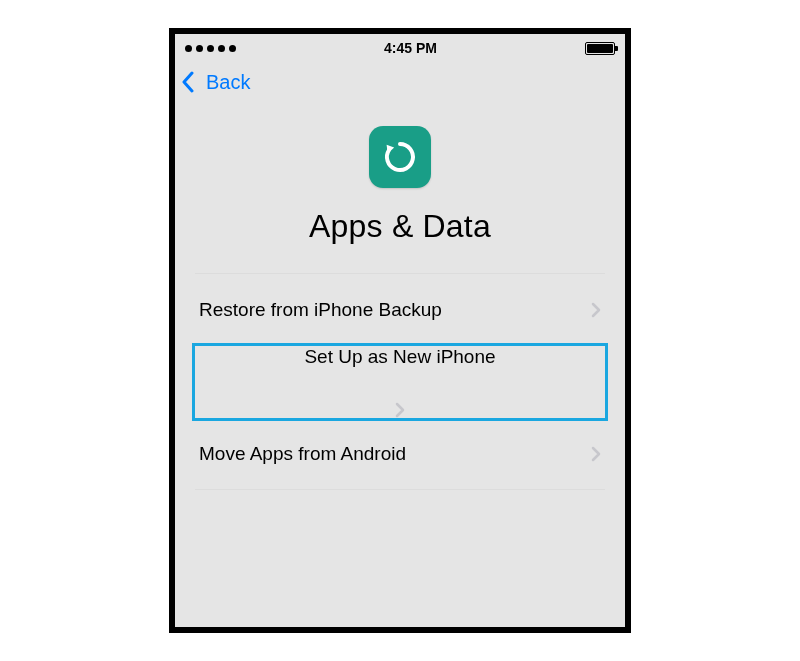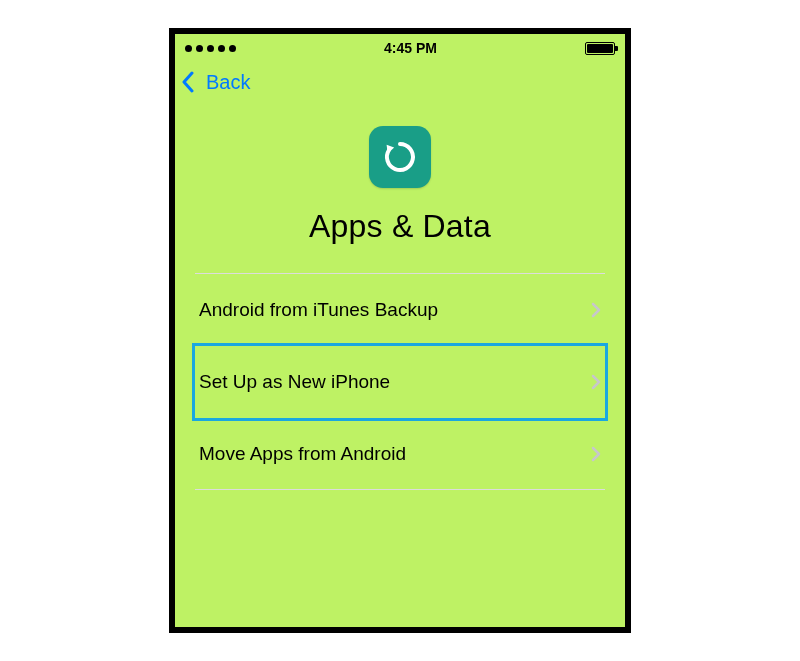--- a/index.html
+++ b/index.html
@@ -2,21 +2,21 @@
 <html><head>
 <meta charset="utf-8">
 <style>
   * { box-sizing: border-box; margin: 0; padding: 0; }
   html, body { width: 800px; height: 661px; background: #fff; font-family: -apple-system, "Helvetica Neue", Helvetica, Arial, sans-serif; }
   .stage { width: 800px; height: 661px; display: flex; align-items: center; justify-content: center; }
   .phone-frame {
     width: 462px;
     height: 605px;
     border: 6px solid #000;
-    background: #bef264;
+    background: #e5e5e5;
     position: relative;
     overflow: hidden;
   }
   
   .status-bar {
     height: 28px;
     display: flex;
     align-items: center;
     justify-content: space-between;
     padding: 0 10px;
@@ -53,21 +53,21 @@
     padding: 0 4px;
   }
   .row-label { font-size: 19px; color: #000; }
   .chev-right svg { display: block; }
   .highlight-wrap {
     border: 3px solid #1aa7e0;
     margin: -3px;
     position: relative;
     z-index: 2;
   }
-  .highlight-wrap .list-row { border-bottom: none; }
+  .highlight-wrap .list-row { border-bottom: none; flex-direction: column; }
   
 </style>
 </head>
 <body>
 
 <div class="stage">
   <div class="phone-frame">
 
     <div class="status-bar">
       <div class="signal-dots">
@@ -101,21 +101,21 @@
           <polygon points="5,9 13,9 9,17" fill="#fff" transform="rotate(20 9 13)"></polygon>
         </svg>
       </div>
       <div class="page-title">Apps &amp; Data</div>
     </div>
 
     <div class="list">
 
 
       <div class="list-row">
-        <span class="row-label">Android from iTunes Backup</span>
+        <span class="row-label">Restore from iPhone Backup</span>
         <span class="chev-right">
           <svg width="10" height="16" viewBox="0 0 10 16">
               <polyline points="2,2 8,8 2,14" fill="none" stroke="#c7c7cc" stroke-width="2.5" stroke-linecap="round" stroke-linejoin="round"></polyline>
             </svg>
         </span>
       </div>
 
       <div class="highlight-wrap">
         <div class="list-row">
           <span class="row-label">Set Up as New iPhone</span>

